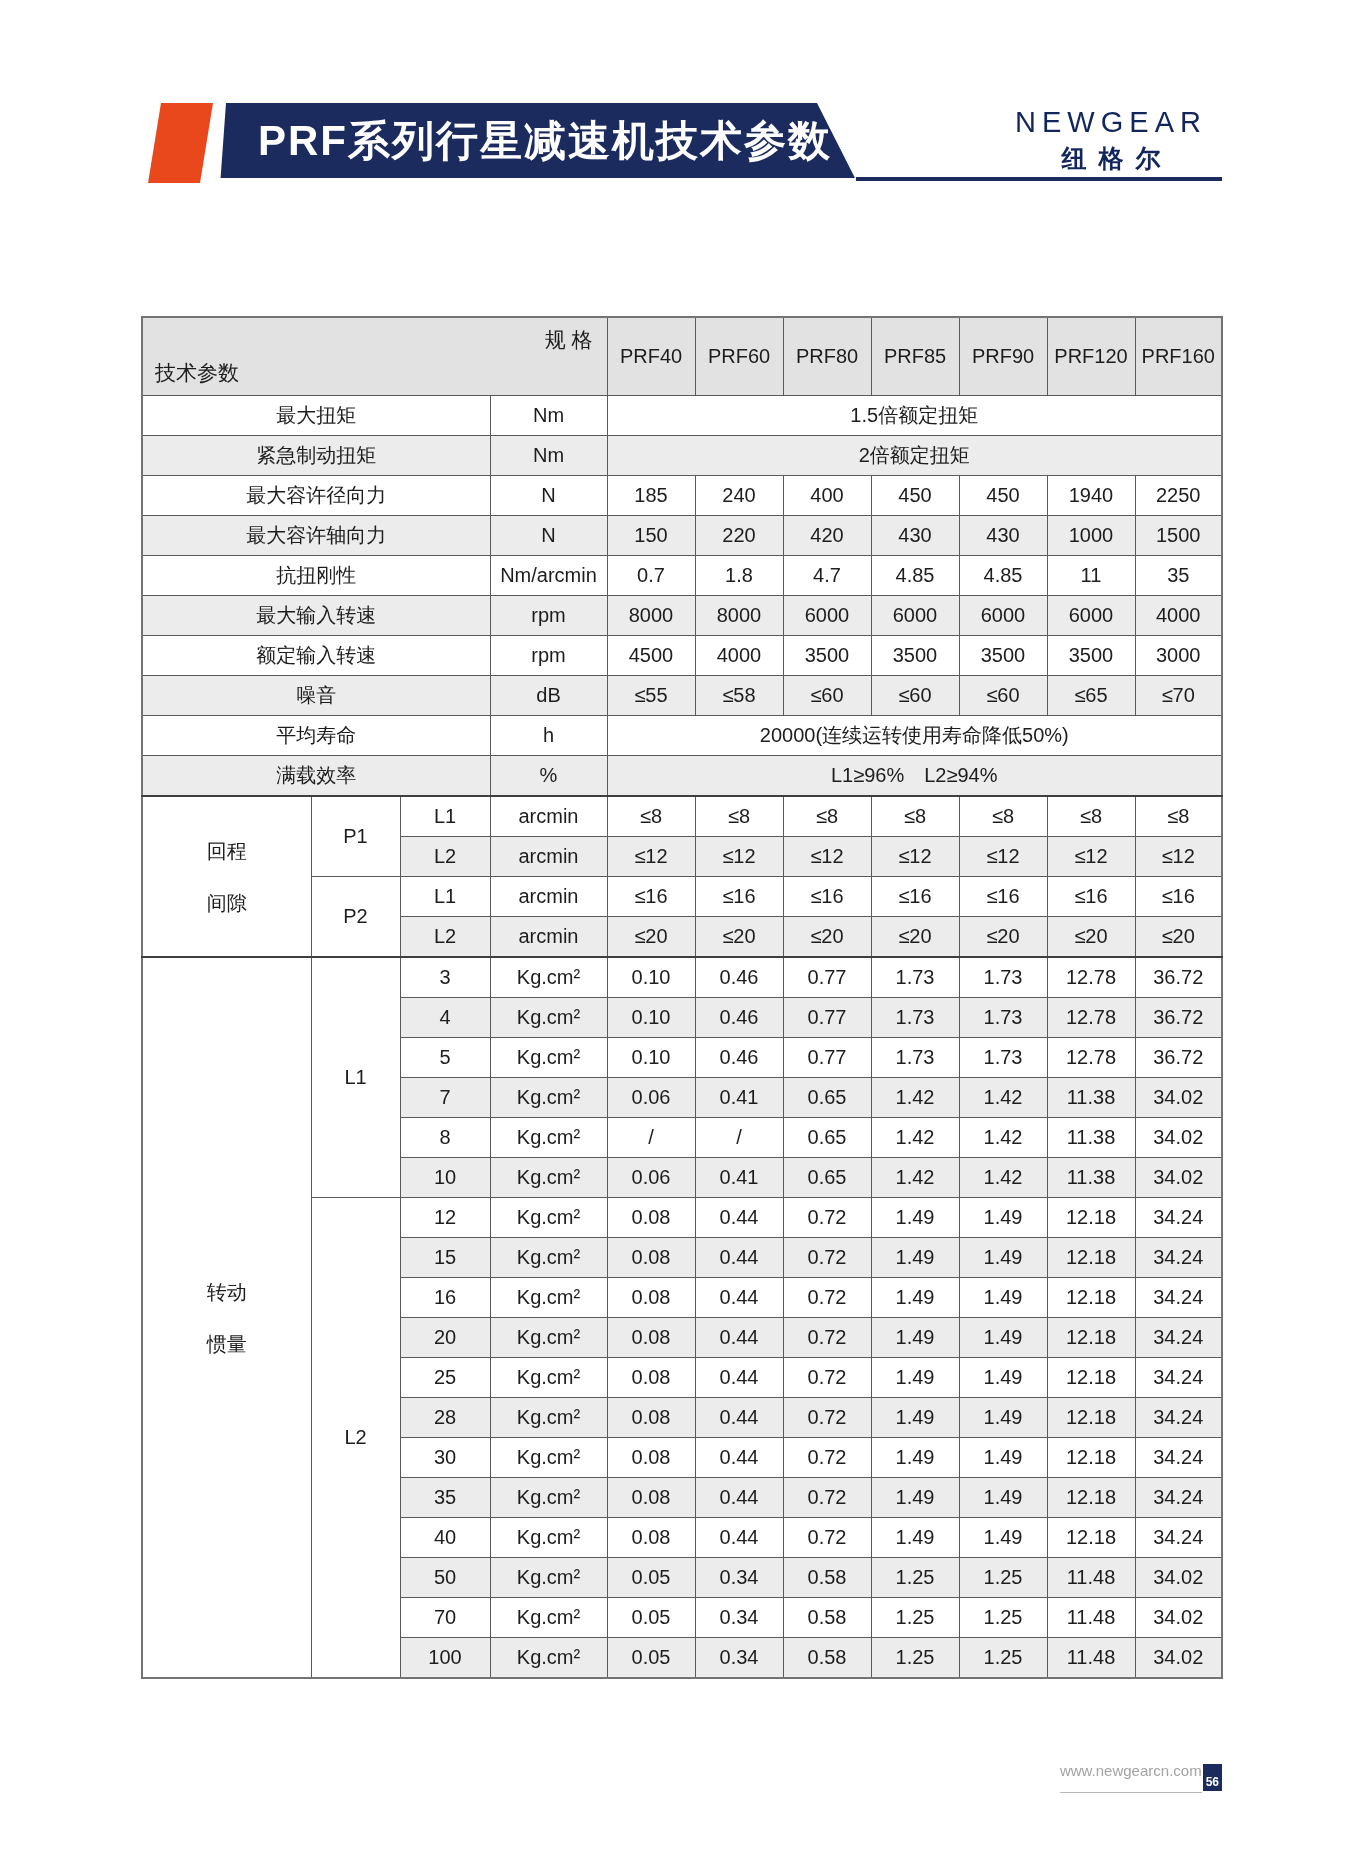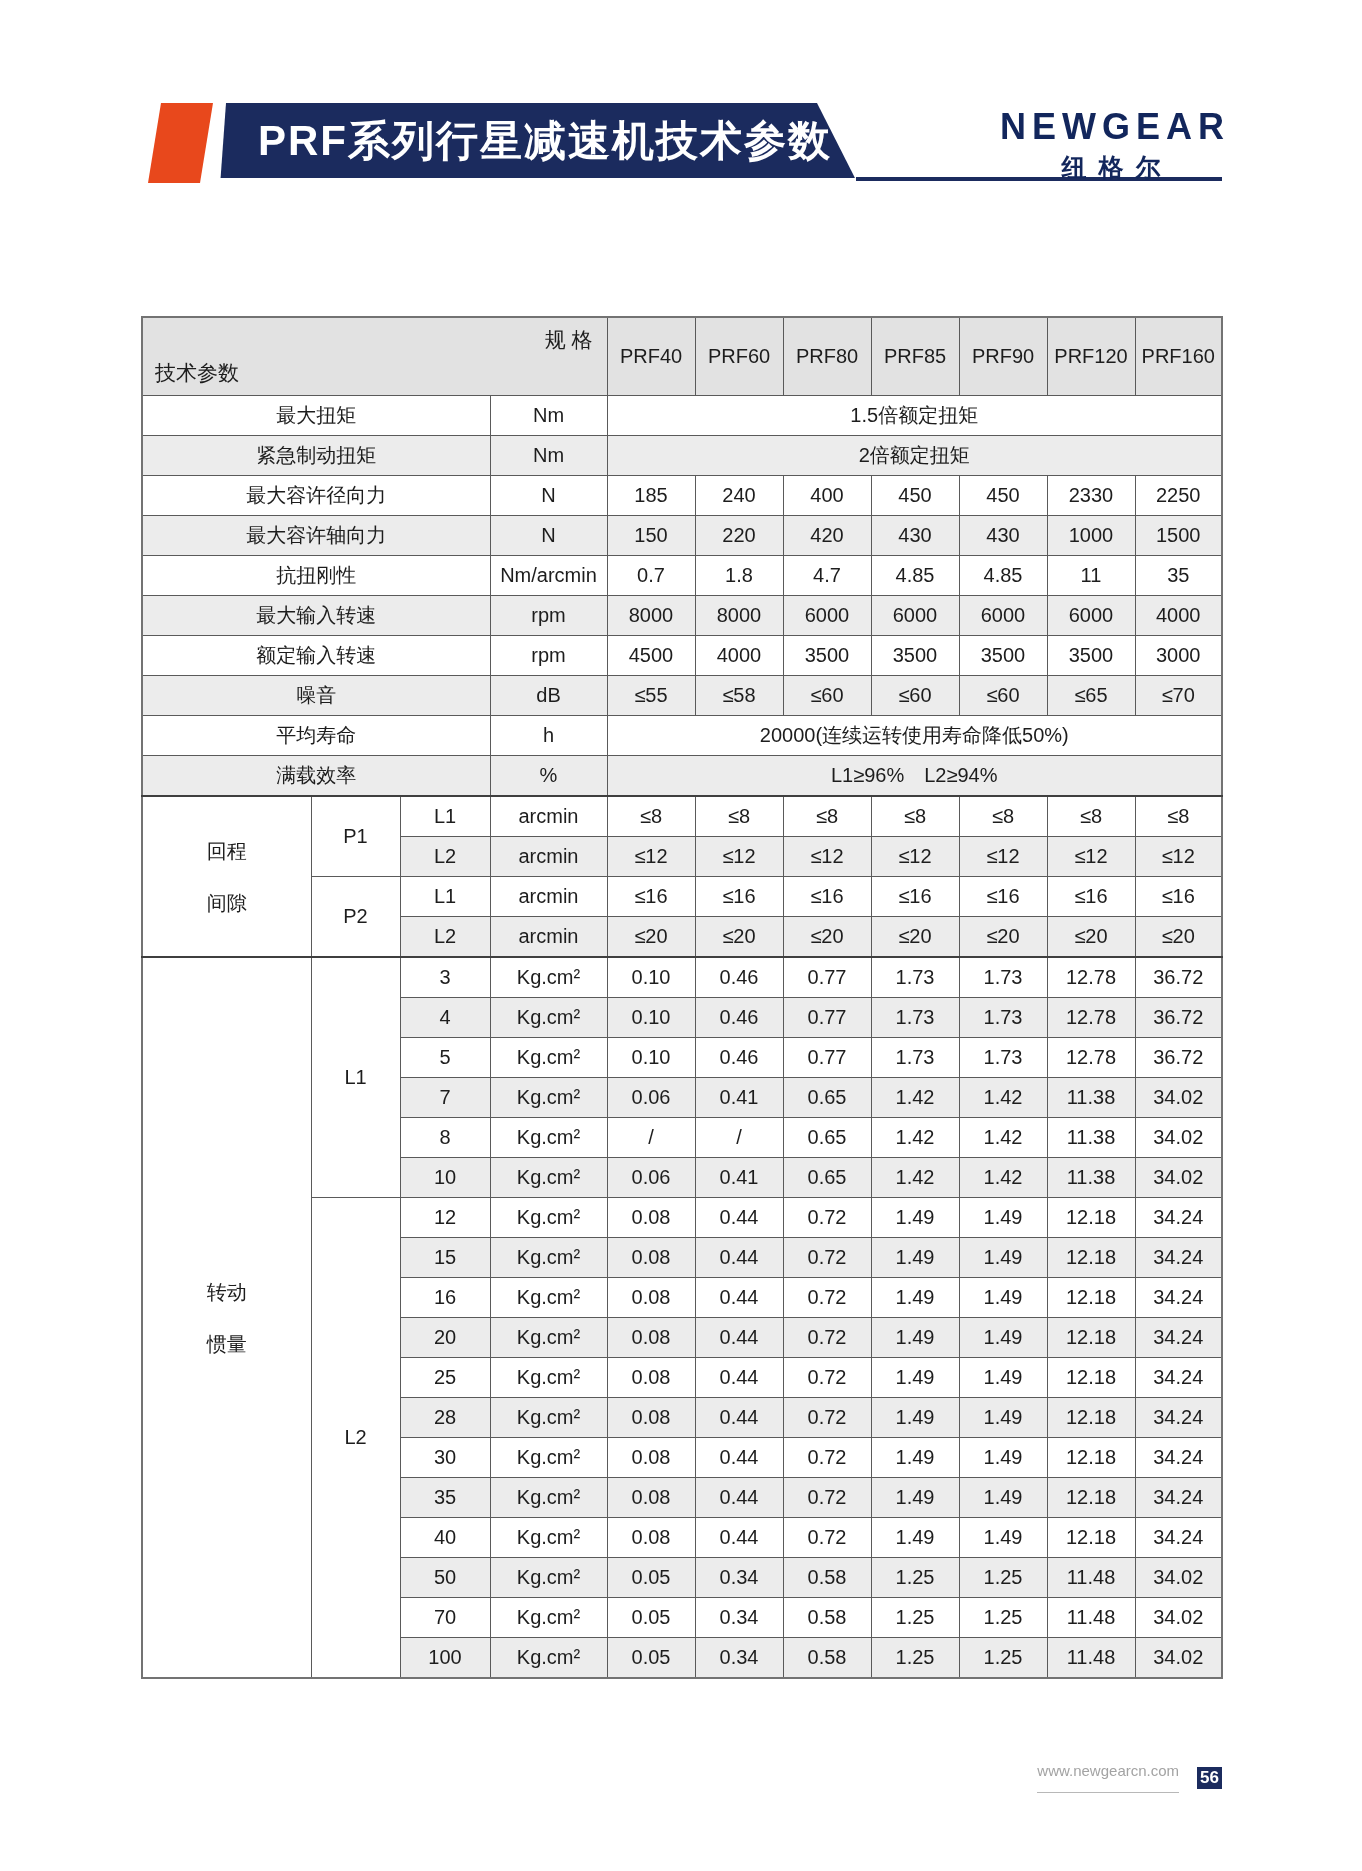--- a/index.html
+++ b/index.html
@@ -8,21 +8,21 @@
 
   
   .orange-mark{position:absolute;left:148px;top:103px;width:65px;height:80px;
     background:#e8481c;clip-path:polygon(13px 0,65px 0,52px 80px,0 80px);}
   .banner{position:absolute;left:220px;top:103px;width:639px;height:75px;background:#1b2b5e;
     clip-path:polygon(6px 0,597px 0,639px 83px,0 83px);display:flex;align-items:center;}
   .banner-title{color:#ffffff;font-size:42px;font-weight:bold;letter-spacing:2px;
     padding-left:38px;white-space:nowrap;}
   .header-rule{position:absolute;left:856px;top:177px;width:366px;height:4px;background:#1b2b5e;}
   .logo{position:absolute;left:1000px;top:106px;width:222px;text-align:center;color:#12265c;}
-  .logo-en{font-size:36px;font-weight:bold;letter-spacing:6px;white-space:nowrap;}
+  .logo-en{font-size:29px;font-weight:normal;letter-spacing:6px;white-space:nowrap;}
   .logo-cn{font-size:25px;font-weight:bold;letter-spacing:12px;margin-top:3px;text-indent:12px;}
 
   
   table.spec{position:absolute;left:141px;top:316px;width:1081px;border-collapse:collapse;
     table-layout:fixed;border:2px solid #737373;}
   table.spec td{border:1px solid #5a5a5a;text-align:center;vertical-align:middle;
     font-size:20px;padding:0;height:39px;background:#ffffff;overflow:hidden;}
   tr.shade td{background:#ececec;}
   td.keep-white{background:#ffffff !important;}
   tr.hdr td{background:#e2e2e2;height:77px;font-size:20px;}
@@ -34,22 +34,22 @@
   .corner-tr{position:absolute;top:8px;right:14px;font-size:21px;}
   .corner-bl{position:absolute;bottom:8px;left:12px;font-size:21px;}
   td.big-label{white-space:pre-line;line-height:2.6;font-size:21px;}
   td.lbl{font-size:21px;}
   td.unit{font-size:19px;margin-left:34px;}
 
   
   .footer{position:absolute;left:1040px;top:1762px;width:182px;display:flex;
     align-items:center;justify-content:flex-end;}
   .footer-url{color:#a3a3a3;font-size:15px;border-bottom:1px solid #b8b8b8;padding-bottom:13px;}
-  .page-badge{background:#1b2b5e;color:#ffffff;font-size:17px;font-weight:bold;
-    padding:2px 3px 3px 3px;margin-left:18px;line-height:1;}
+  .page-badge{background:#1b2b5e;color:#ffffff;font-size:12px;font-weight:bold;
+    padding:12px 3px 3px 3px;margin-left:1px;line-height:1;}
 </style>
 </head>
 <body>
 
 <div class="page">
 
   <div class="orange-mark"></div>
 
   <div class="banner">
     <div class="banner-title">PRF系列行星减速机技术参数</div>
@@ -101,21 +101,21 @@
           <td colspan="7">2倍额定扭矩</td>
         </tr>
         <tr>
           <td colspan="3" class="lbl">最大容许径向力</td>
           <td class="unit">N</td>
           <td>185</td>
           <td>240</td>
           <td>400</td>
           <td>450</td>
           <td>450</td>
-          <td>2330</td>
+          <td>1940</td>
           <td>2250</td>
         </tr>
         <tr class="shade">
           <td colspan="3" class="lbl">最大容许轴向力</td>
           <td class="unit">N</td>
           <td>150</td>
           <td>220</td>
           <td>420</td>
           <td>430</td>
           <td>430</td>

